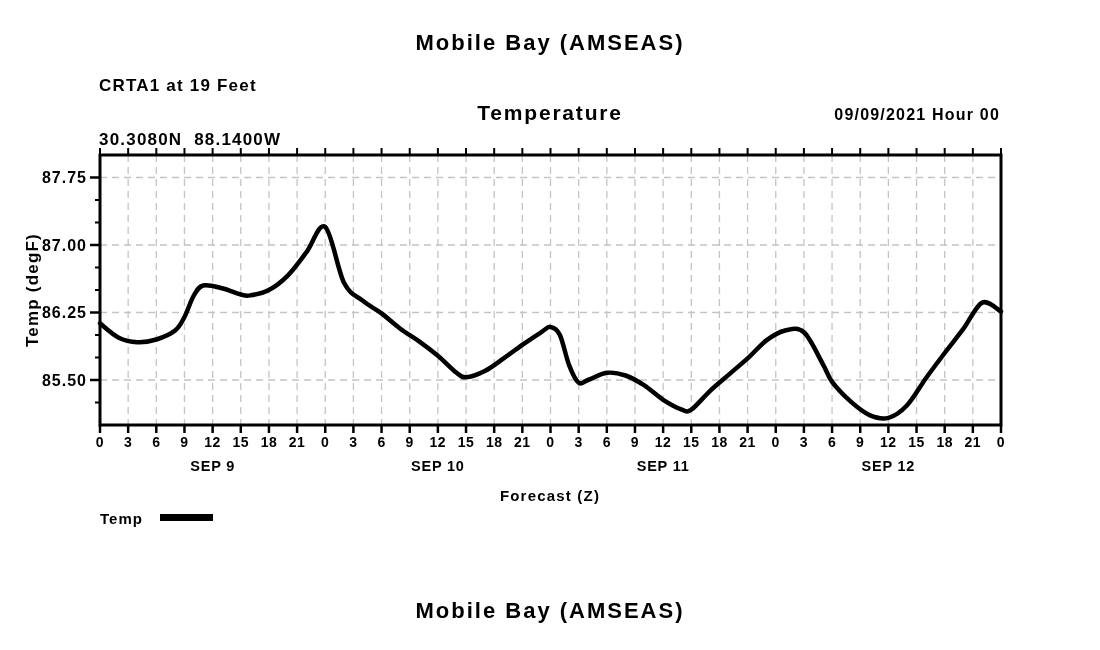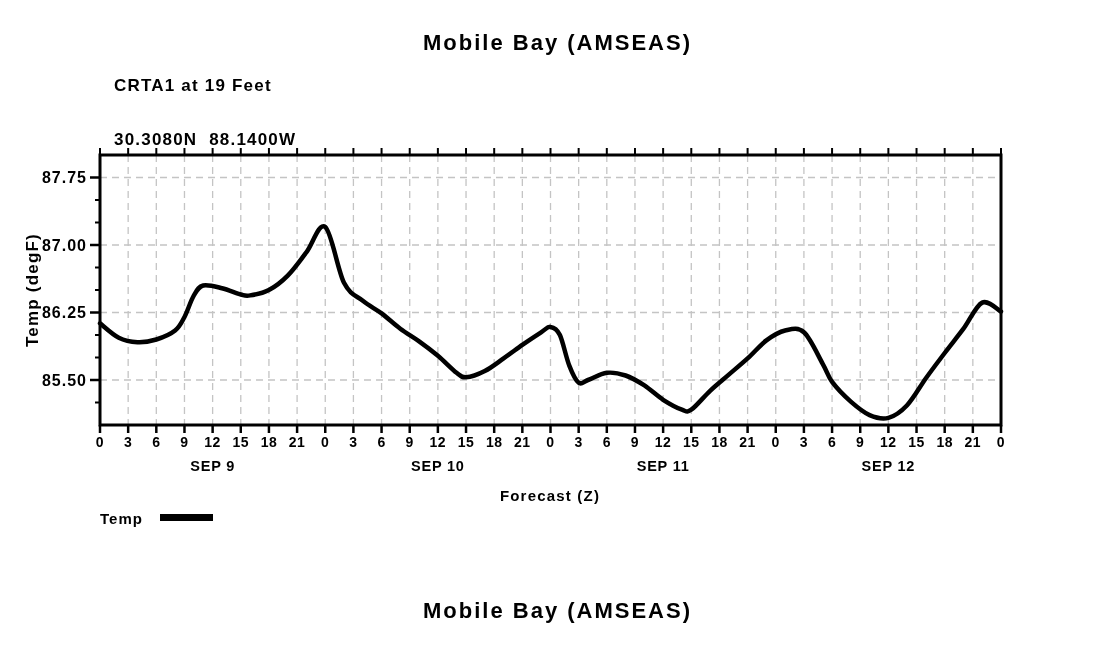--- a/index.html
+++ b/index.html
@@ -1,21 +1,21 @@
 <!DOCTYPE html>
 <html><head>
 <meta charset="utf-8">
 <style>
   html,body { margin:0; padding:0; background:#fff; }
   .page {
     position:relative; width:1100px; height:650px; background:#ffffff;
     font-family:"Liberation Sans", sans-serif; font-weight:bold; color:#000;
     overflow:hidden;
   }
-  .abs { position:absolute; white-space:pre;padding-left:15px; }
+  .abs { position:absolute; white-space:pre; }
   .top-title    { top:30px; left:0; right:0; text-align:center; font-size:22px; letter-spacing:2px; }
   .station-line { top:76px; left:99px; font-size:17px; letter-spacing:1.2px; }
   .coords-line  { top:105px; left:99px; font-size:17px; letter-spacing:1.2px;margin-top:25px; }
   .plot-title   { top:101px; left:0; right:0; text-align:center; font-size:21px; letter-spacing:1.8px; }
   .run-datetime { top:106px; right:100px; font-size:16px; letter-spacing:1.2px; }
   .bottom-title { top:598px; left:0; right:0; text-align:center; font-size:22px; letter-spacing:2px; }
   svg { position:absolute; left:0; top:0; }
   svg text { font-family:"Liberation Sans", sans-serif; font-weight:bold; fill:#000; }
   .tick-label-y { font-size:16px; letter-spacing:1px; }
   .tick-label-x { font-size:14px; letter-spacing:0.5px; }
@@ -25,20 +25,22 @@
   .legend-text  { font-size:15px; letter-spacing:1px; }
 </style>
 </head>
 <body>
 
 <div class="page">
 
   <div class="abs top-title">Mobile Bay (AMSEAS)</div>
   <div class="abs station-line">CRTA1 at 19 Feet</div>
   <div class="abs coords-line">30.3080N  88.1400W</div>
+  <div class="abs plot-title">Temperature</div>
+  <div class="abs run-datetime">09/09/2021 Hour 00</div>
   <div class="abs bottom-title">Mobile Bay (AMSEAS)</div>
 
   <svg id="plot-svg" width="1100" height="650" viewBox="0 0 1100 650">
 
     <g id="plot-generated">
         <line x1="128.15625" y1="155" x2="128.15625" y2="425" stroke="#c4c4c4" stroke-width="1.3" stroke-dasharray="7 5"></line>
         <line x1="156.3125" y1="155" x2="156.3125" y2="425" stroke="#c4c4c4" stroke-width="1.3" stroke-dasharray="7 5"></line>
         <line x1="184.46875" y1="155" x2="184.46875" y2="425" stroke="#c4c4c4" stroke-width="1.3" stroke-dasharray="7 5"></line>
         <line x1="212.625" y1="155" x2="212.625" y2="425" stroke="#c4c4c4" stroke-width="1.3" stroke-dasharray="7 5"></line>
         <line x1="240.78125" y1="155" x2="240.78125" y2="425" stroke="#c4c4c4" stroke-width="1.3" stroke-dasharray="7 5"></line>

